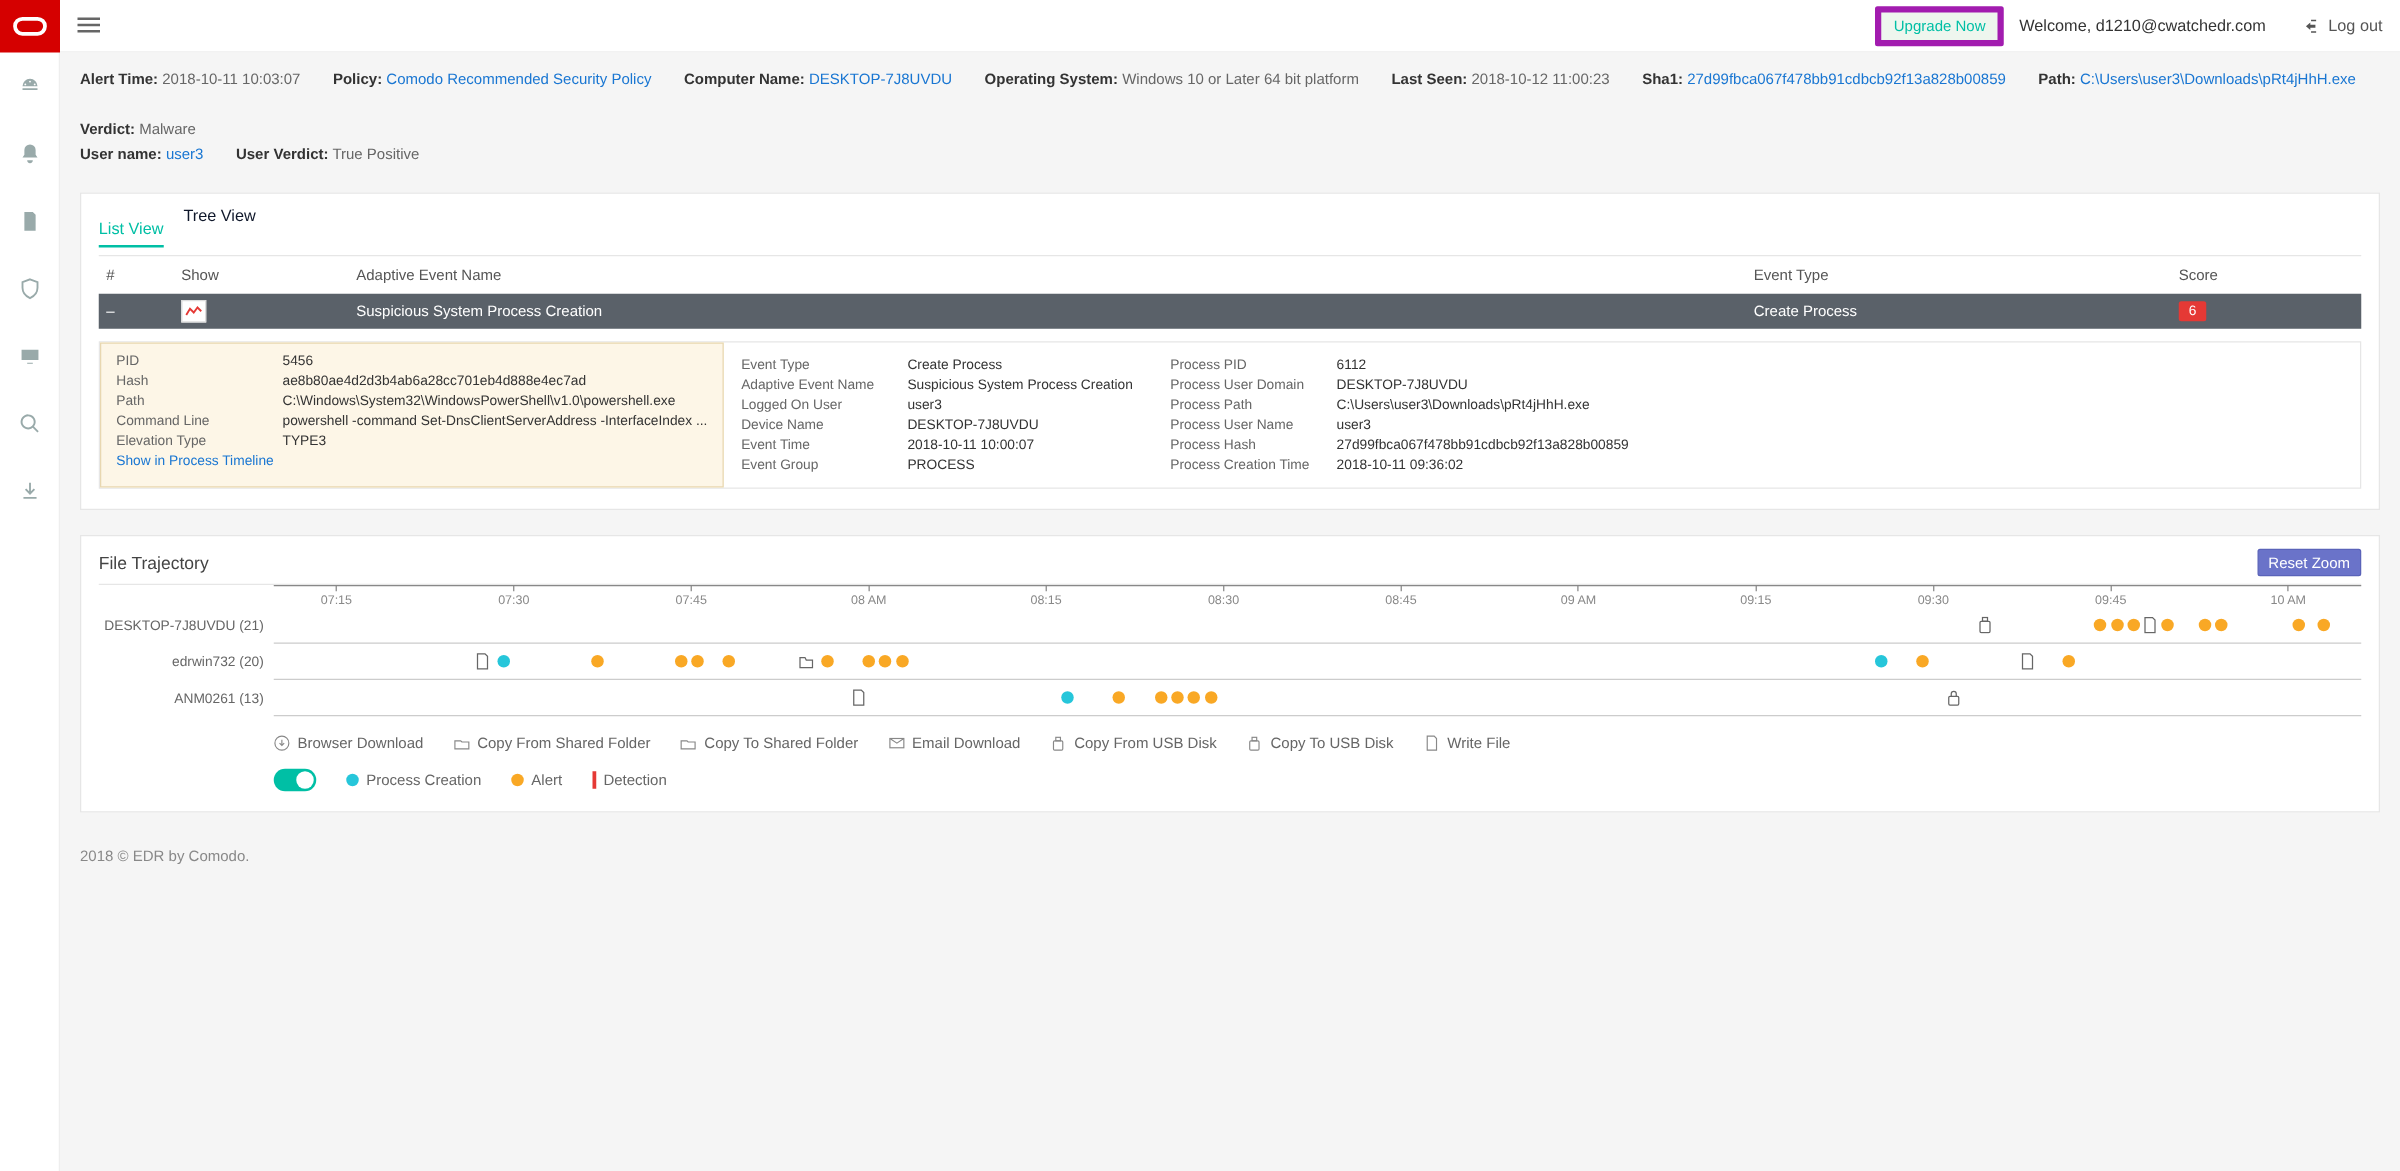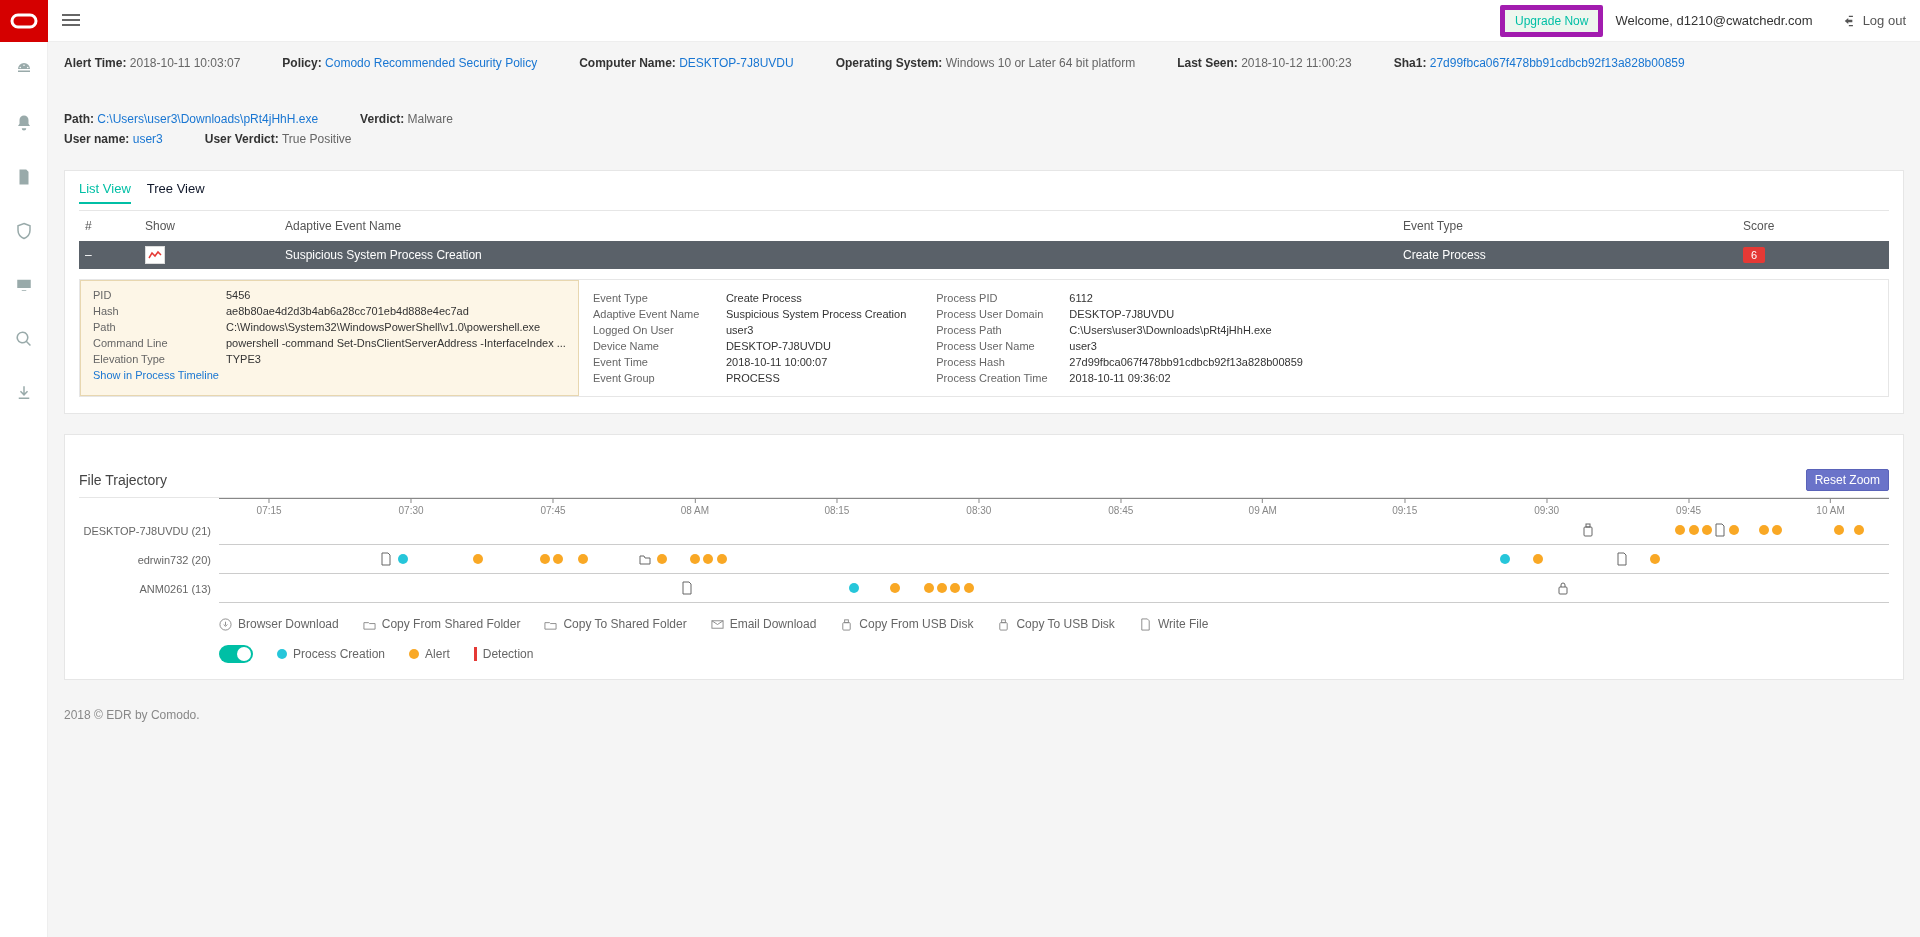--- a/index.html
+++ b/index.html
@@ -18,46 +18,46 @@
 .topbar-spacer { flex:1; }
 .upgrade-btn { background:#eef6ee; color:#00bfa5; border:5px solid #a21caf; padding:4px 10px; border-radius:2px; font-size:12px; cursor:pointer; }
 .welcome { font-size:13px; color:#333; }
 .logout { display:flex; align-items:center; gap:6px; color:#555; font-size:13px; cursor:pointer; margin-left:18px; }
 .logout-svg { width:14px; height:14px; fill:#555; }
 .content { padding:14px 16px 8px 16px; }
 .title-row { display:flex; align-items:center; gap:10px; margin-bottom:10px; }
 .title-main { font-size:20px; color:#333; }
 .title-sub { font-size:20px; color:#888; font-weight:400; }
 .title-ico { width:16px; height:16px; fill:#999; }
-.meta-row { display:flex; flex-wrap:wrap; gap:42px; font-size:12px; color:#333; margin-bottom:6px; }
+.meta-row { display:flex; flex-wrap:wrap; gap:26px; font-size:12px; color:#333; margin-bottom:6px; }
 .meta-label { font-weight:600; color:#333; }
 .meta-val { color:#666; }
 .link { color:#1976d2; }
 .panel { background:#fff; border:1px solid #e6e6e6; margin:10px 16px; padding:10px 14px 16px 14px; }
 .panel-head { display:flex; align-items:center; border-bottom:1px solid #e6e6e6; padding-bottom:6px; margin-bottom:0; }
 .panel-title { font-size:14px; color:#444; flex:1; }
 .tabs { display:flex; gap:16px; font-size:13px; }
 .tab { color:#0f172a; padding-bottom:6px; cursor:pointer; }
-.tab.active { color:#00bfa5; border-bottom:2px solid #00bfa5; }
+.tab.active { color:#00bfa5; border-bottom:2px solid #00bfa5;margin-top:10px; }
 .ev-head { display:flex; padding:8px 6px; font-size:12px; color:#555; }
 .ev-row { display:flex; align-items:center; background:#5a6169; color:#fff; padding:5px 6px; font-size:12px; }
 .col-idx { width:60px; }
 .col-show { width:140px; }
 .col-name { flex:1; }
 .col-type { width:340px; }
 .col-score { width:140px; text-align:left; }
 .score-badge { background:#e53935; color:#fff; padding:2px 8px; border-radius:2px; font-size:11px; display:inline-block; }
 .show-box { width:20px; height:18px; background:#fff; border:1px solid #ddd; display:flex; align-items:center; justify-content:center; }
 .detail-box { border:1px solid #e8d7b0; background:#fdf6e7; margin-top:10px; padding:10px 14px; display:flex; gap:30px; font-size:11px; color:#555; }
 .detail-box.outer { background:#fff; border:1px solid #e6e6e6; padding:12px 16px; }
 .dcol { display:flex; flex-direction:column; gap:4px; min-width:270px; }
 .dcol .row { display:flex; gap:8px; }
 .dcol .k { width:125px; color:#666; }
 .dcol .v { color:#333; }
-.ft-head { display:flex; justify-content:space-between; align-items:center;margin-top:24px; }
+.ft-head { display:flex; justify-content:space-between; align-items:center; }
 .reset-btn { background:#6a73c9; color:#fff; border:1px solid #5a63b9; padding:3px 8px; font-size:12px; border-radius:2px; cursor:pointer; }
 .tl-range { display:flex; justify-content:space-between; font-size:12px; color:#333; padding:8px 0 4px 140px; }
 .tl-wrap { position:relative; margin-left:140px; }
 .tl-axis { border-top:1px solid #888; position:relative; height:18px; }
 .tick { position:absolute; top:-1px; font-size:10px; color:#888; transform:translateX(-50%); }
 .tick:before { content:""; display:block; width:1px; height:5px; background:#888; margin:0 auto 2px; }
 .tl-row { display:flex; align-items:center; height:29px; }
 .tl-label { width:140px; text-align:right; padding-right:8px; font-size:11px; color:#666; }
 .tl-track { flex:1; position:relative; height:29px; border-bottom:1px solid #ccc; }
 .dot { position:absolute; top:50%; transform:translate(-50%,-50%); width:10px; height:10px; border-radius:50%; }

